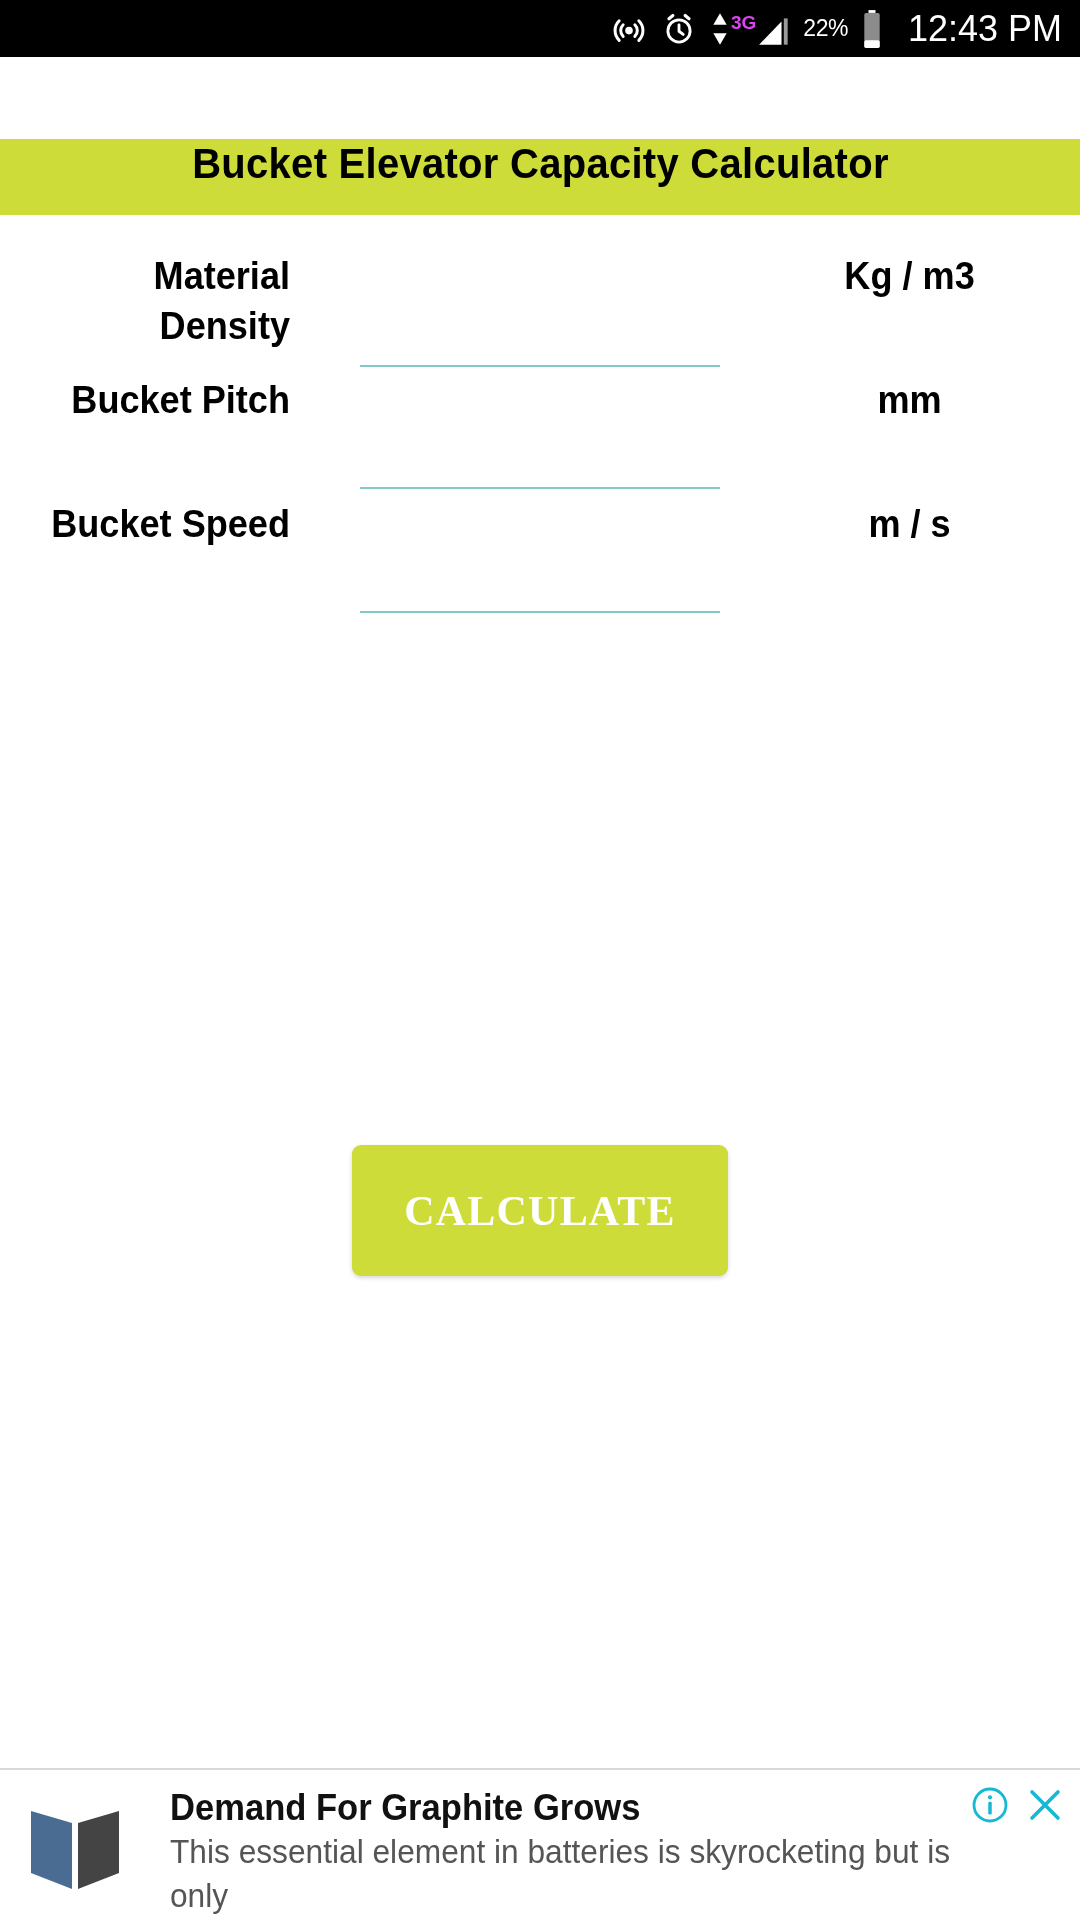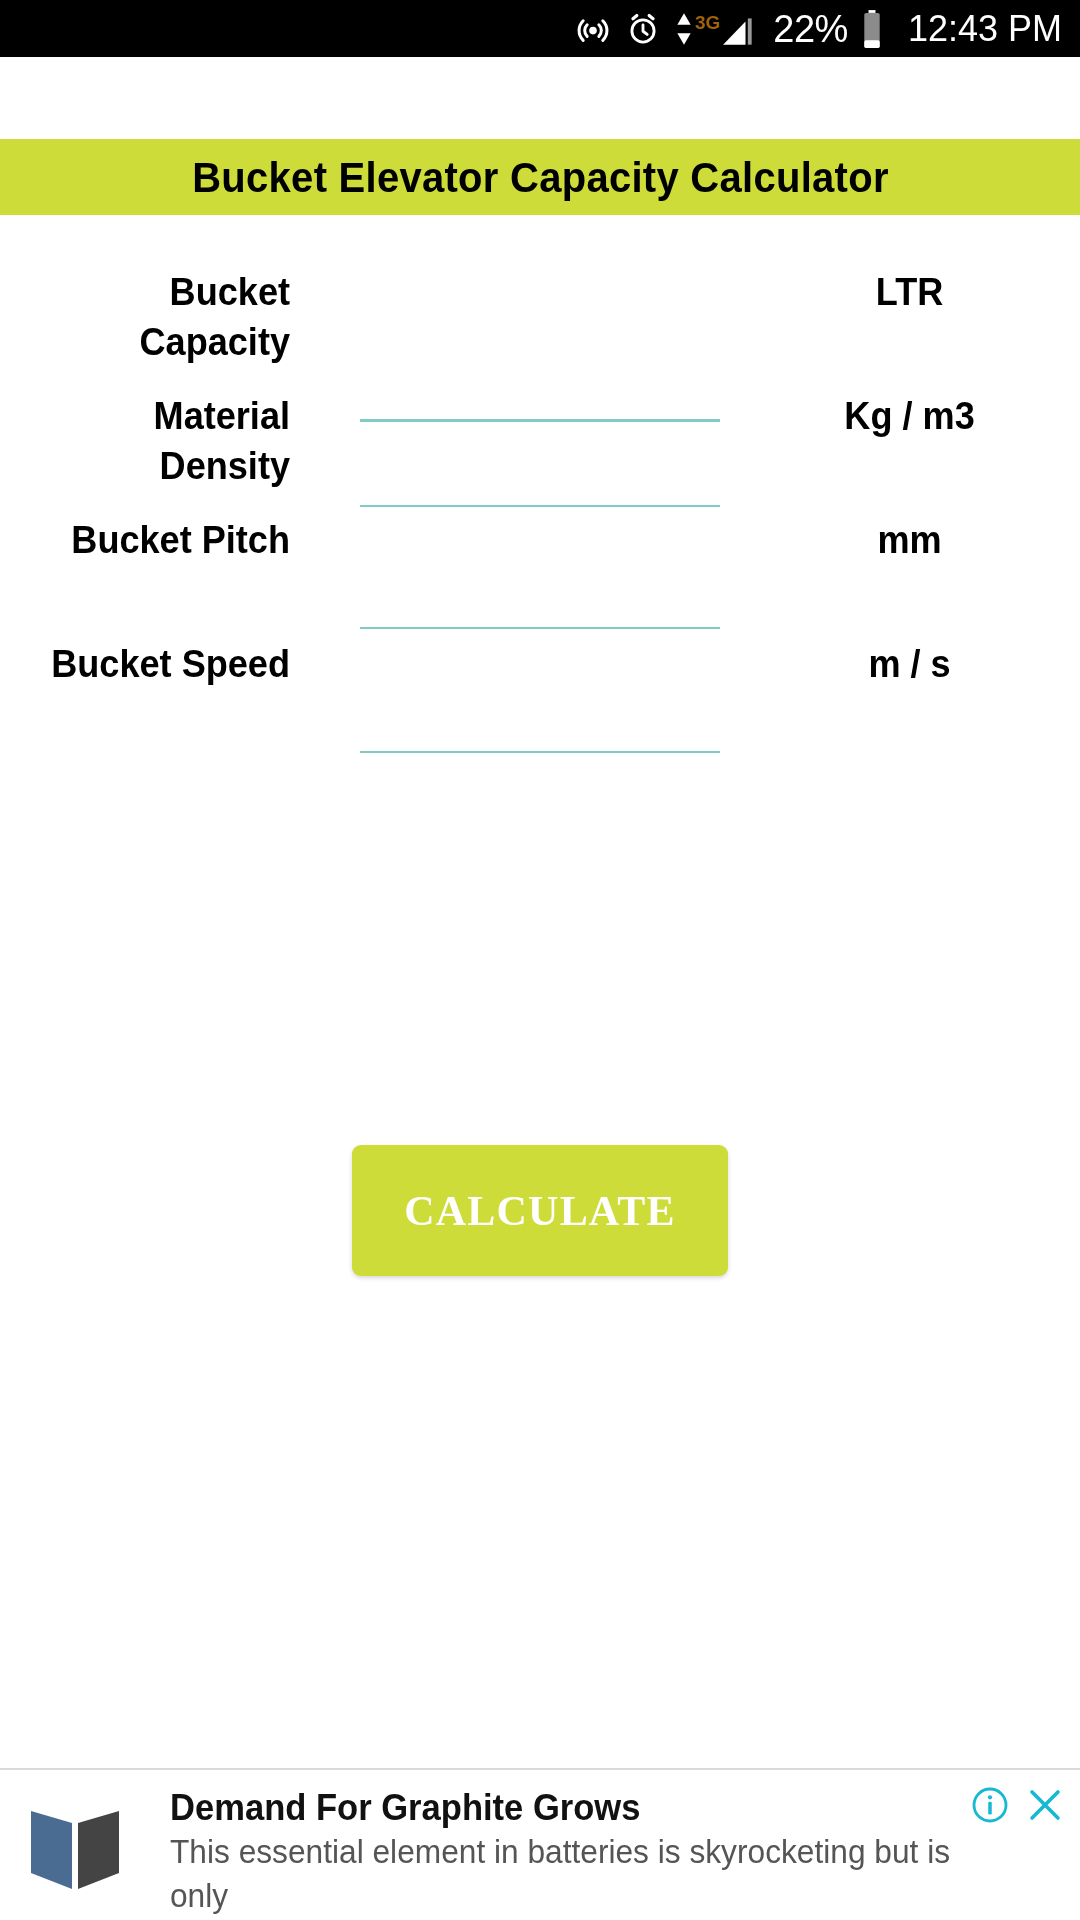--- a/index.html
+++ b/index.html
@@ -33,57 +33,55 @@
     display: flex;
     align-items: center;
     gap: 13px;
   }
   .sb-icon {
     display: block;
     line-height: 0;
   }
   .sb-battery-text {
     color: #ffffff;
-    font-size: 38px;
+    font-size: 23px;
     font-weight: 500;
     letter-spacing: -0.5px;
     line-height: 1;
-    margin-left: 6px;
   }
   .sb-clock {
     color: #ffffff;
     font-size: 36px;
     font-weight: 500;
     line-height: 1;
     margin-left: 12px;
     letter-spacing: 0px;
   }
   .sb-3g-group {
     display: flex;
     align-items: flex-end;
     gap: 0px;
   }
   .sb-3g-label {
-    color: #a16207;
+    color: #d946ef;
     font-size: 19px;
     font-weight: bold;
     line-height: 1;
     margin-bottom: 17px;
     margin-left: 1px;
   }
 
   
   .title-banner {
     position: absolute;
     top: 139px; left: 0;
     width: 1080px;
     height: 76px;
     background: #cddc39;
     display: flex;
-    align-items: center;
     justify-content: center;
   }
   .title-text {
     font-size: 43px;
     font-weight: bold;
     color: #000000;
     font-family: "Liberation Sans Narrow", "Liberation Sans", sans-serif;
     transform: scaleX(0.93);
     letter-spacing: 0.3px;
     white-space: nowrap;
@@ -283,27 +281,20 @@
     <span class="sb-clock">12:43 PM</span>
   </div>
 </div>
 
 <div class="title-banner">
   <div class="title-text">Bucket Elevator Capacity Calculator</div>
 </div>
 
 <div class="form-area">
 
-  <div class="form-row" style="height:140px;">
-    <div class="row-label" style="top:52px;">Bucket Capacity</div>
-    <div class="row-input-wrap" style="top:155px;">
-      <input class="row-input" type="text" placeholder="" style="">
-    </div>
-    <div class="row-unit" style="top:52px;">LTR</div>
-  </div>
 
 
   <div class="form-row" style="height:124px;">
     <div class="row-label" style="top:36px;">Material Density</div>
     <div class="row-input-wrap" style="top:100px;">
       <input class="row-input thin" type="text" placeholder="" style="">
     </div>
     <div class="row-unit" style="top:36px;">Kg / m3</div>
   </div>
 

